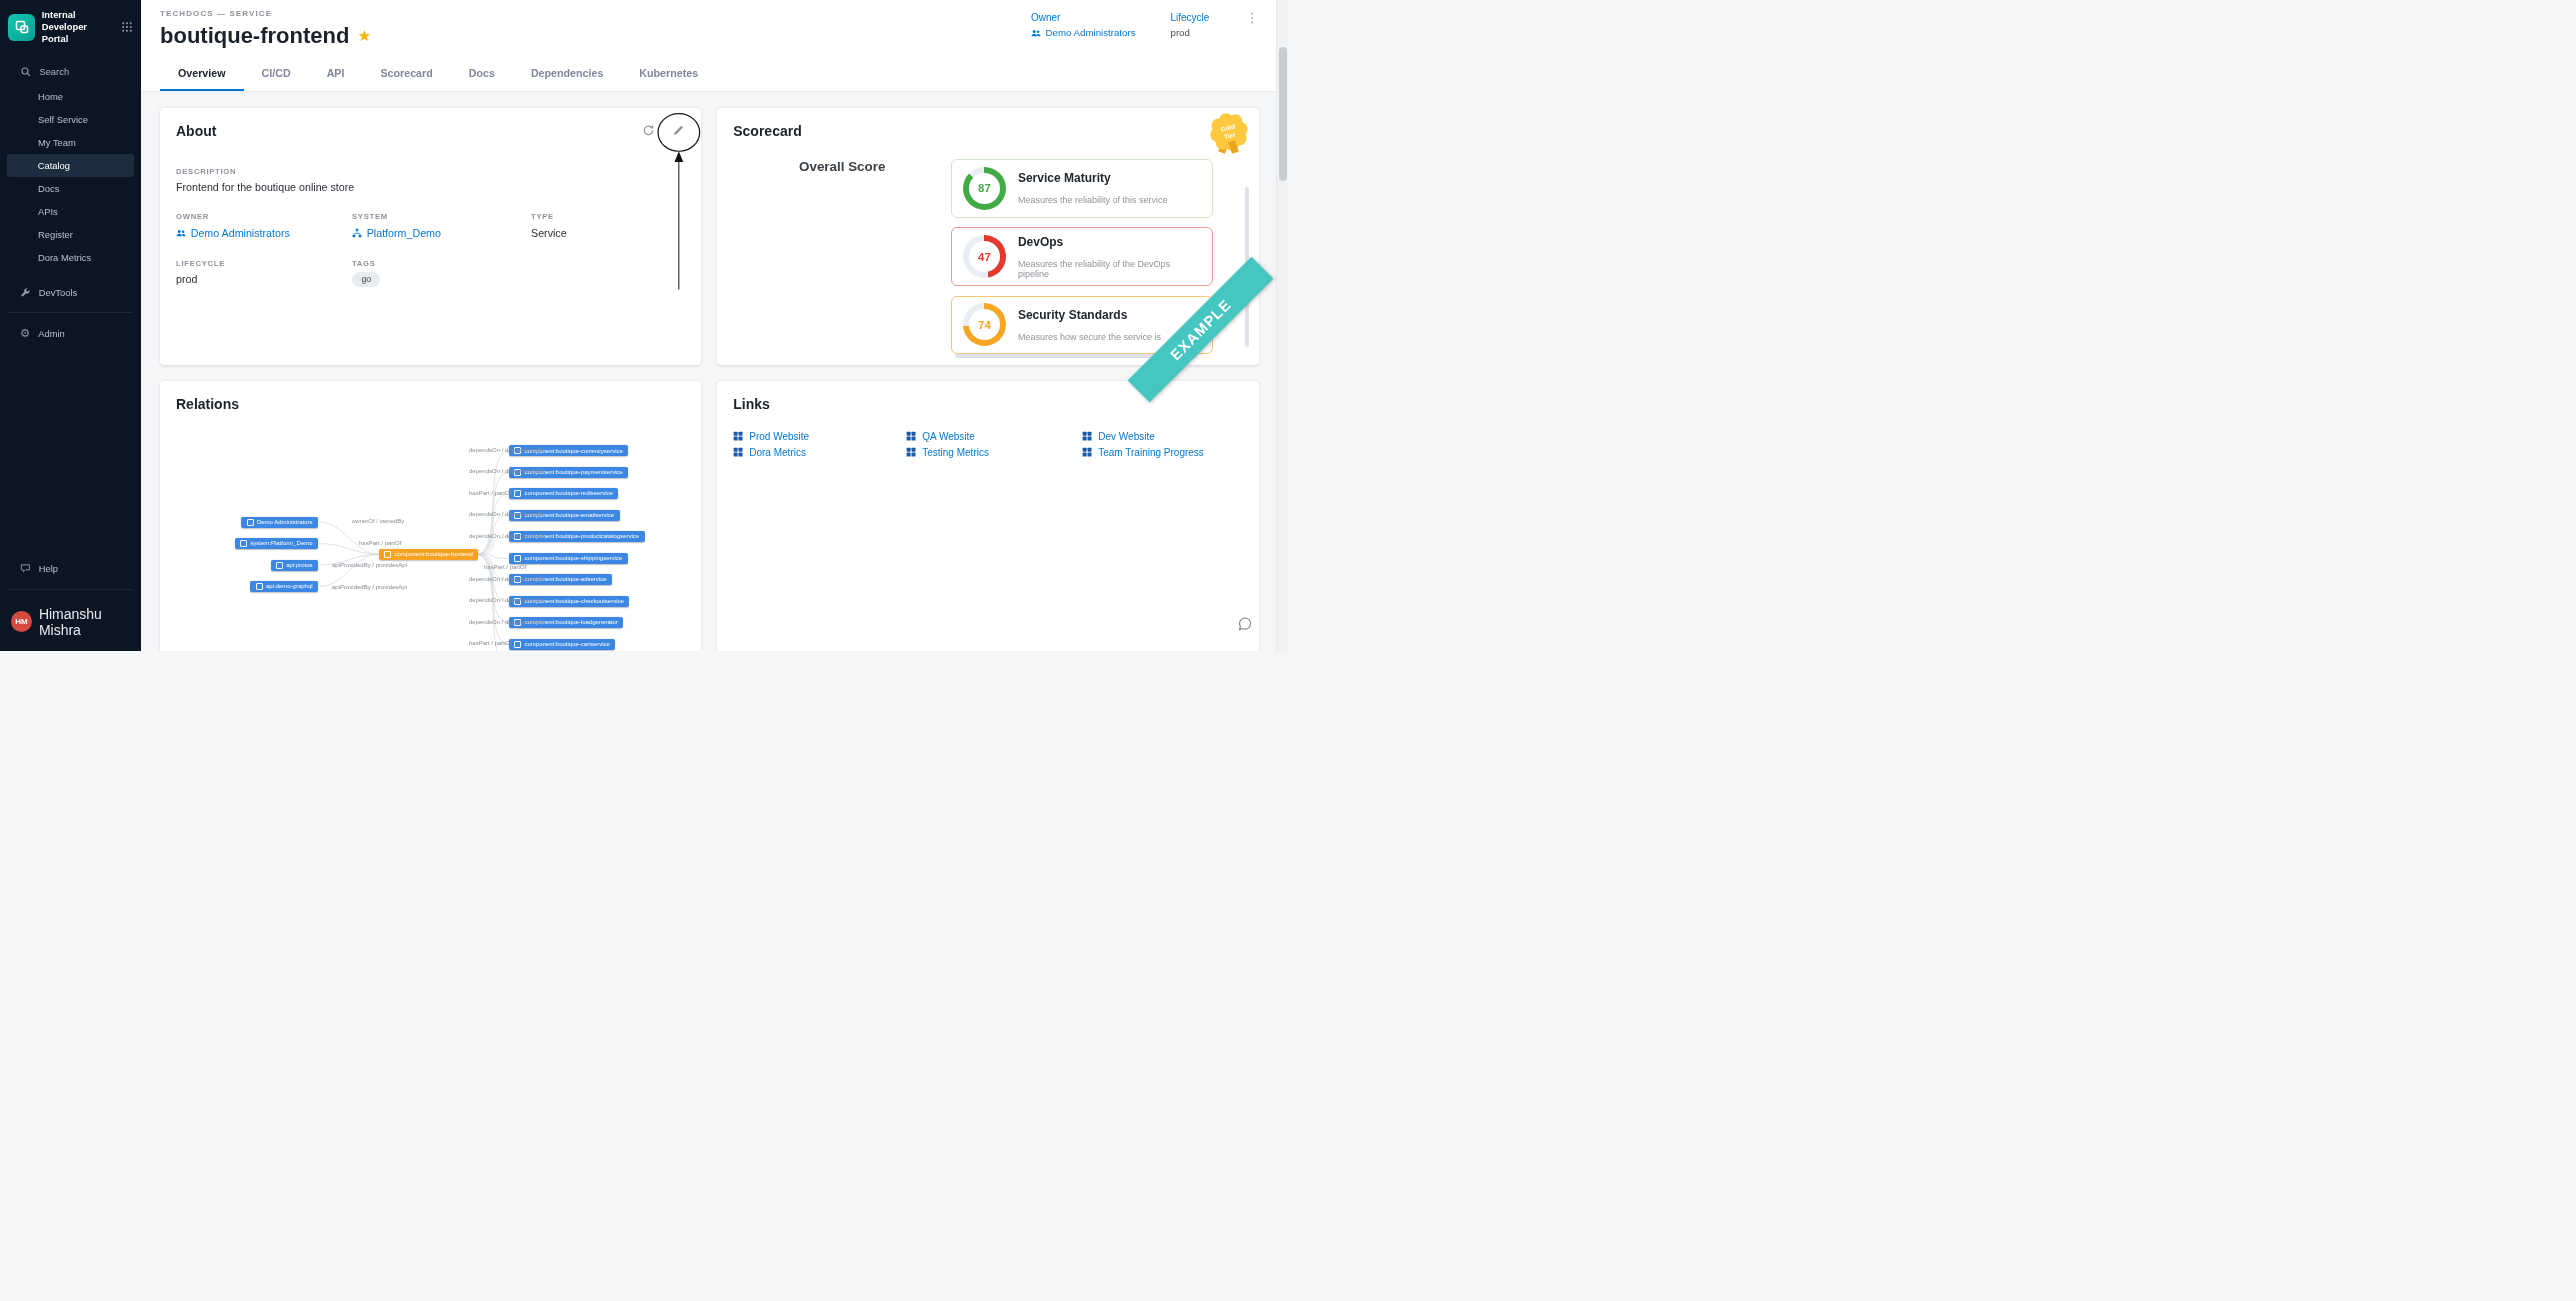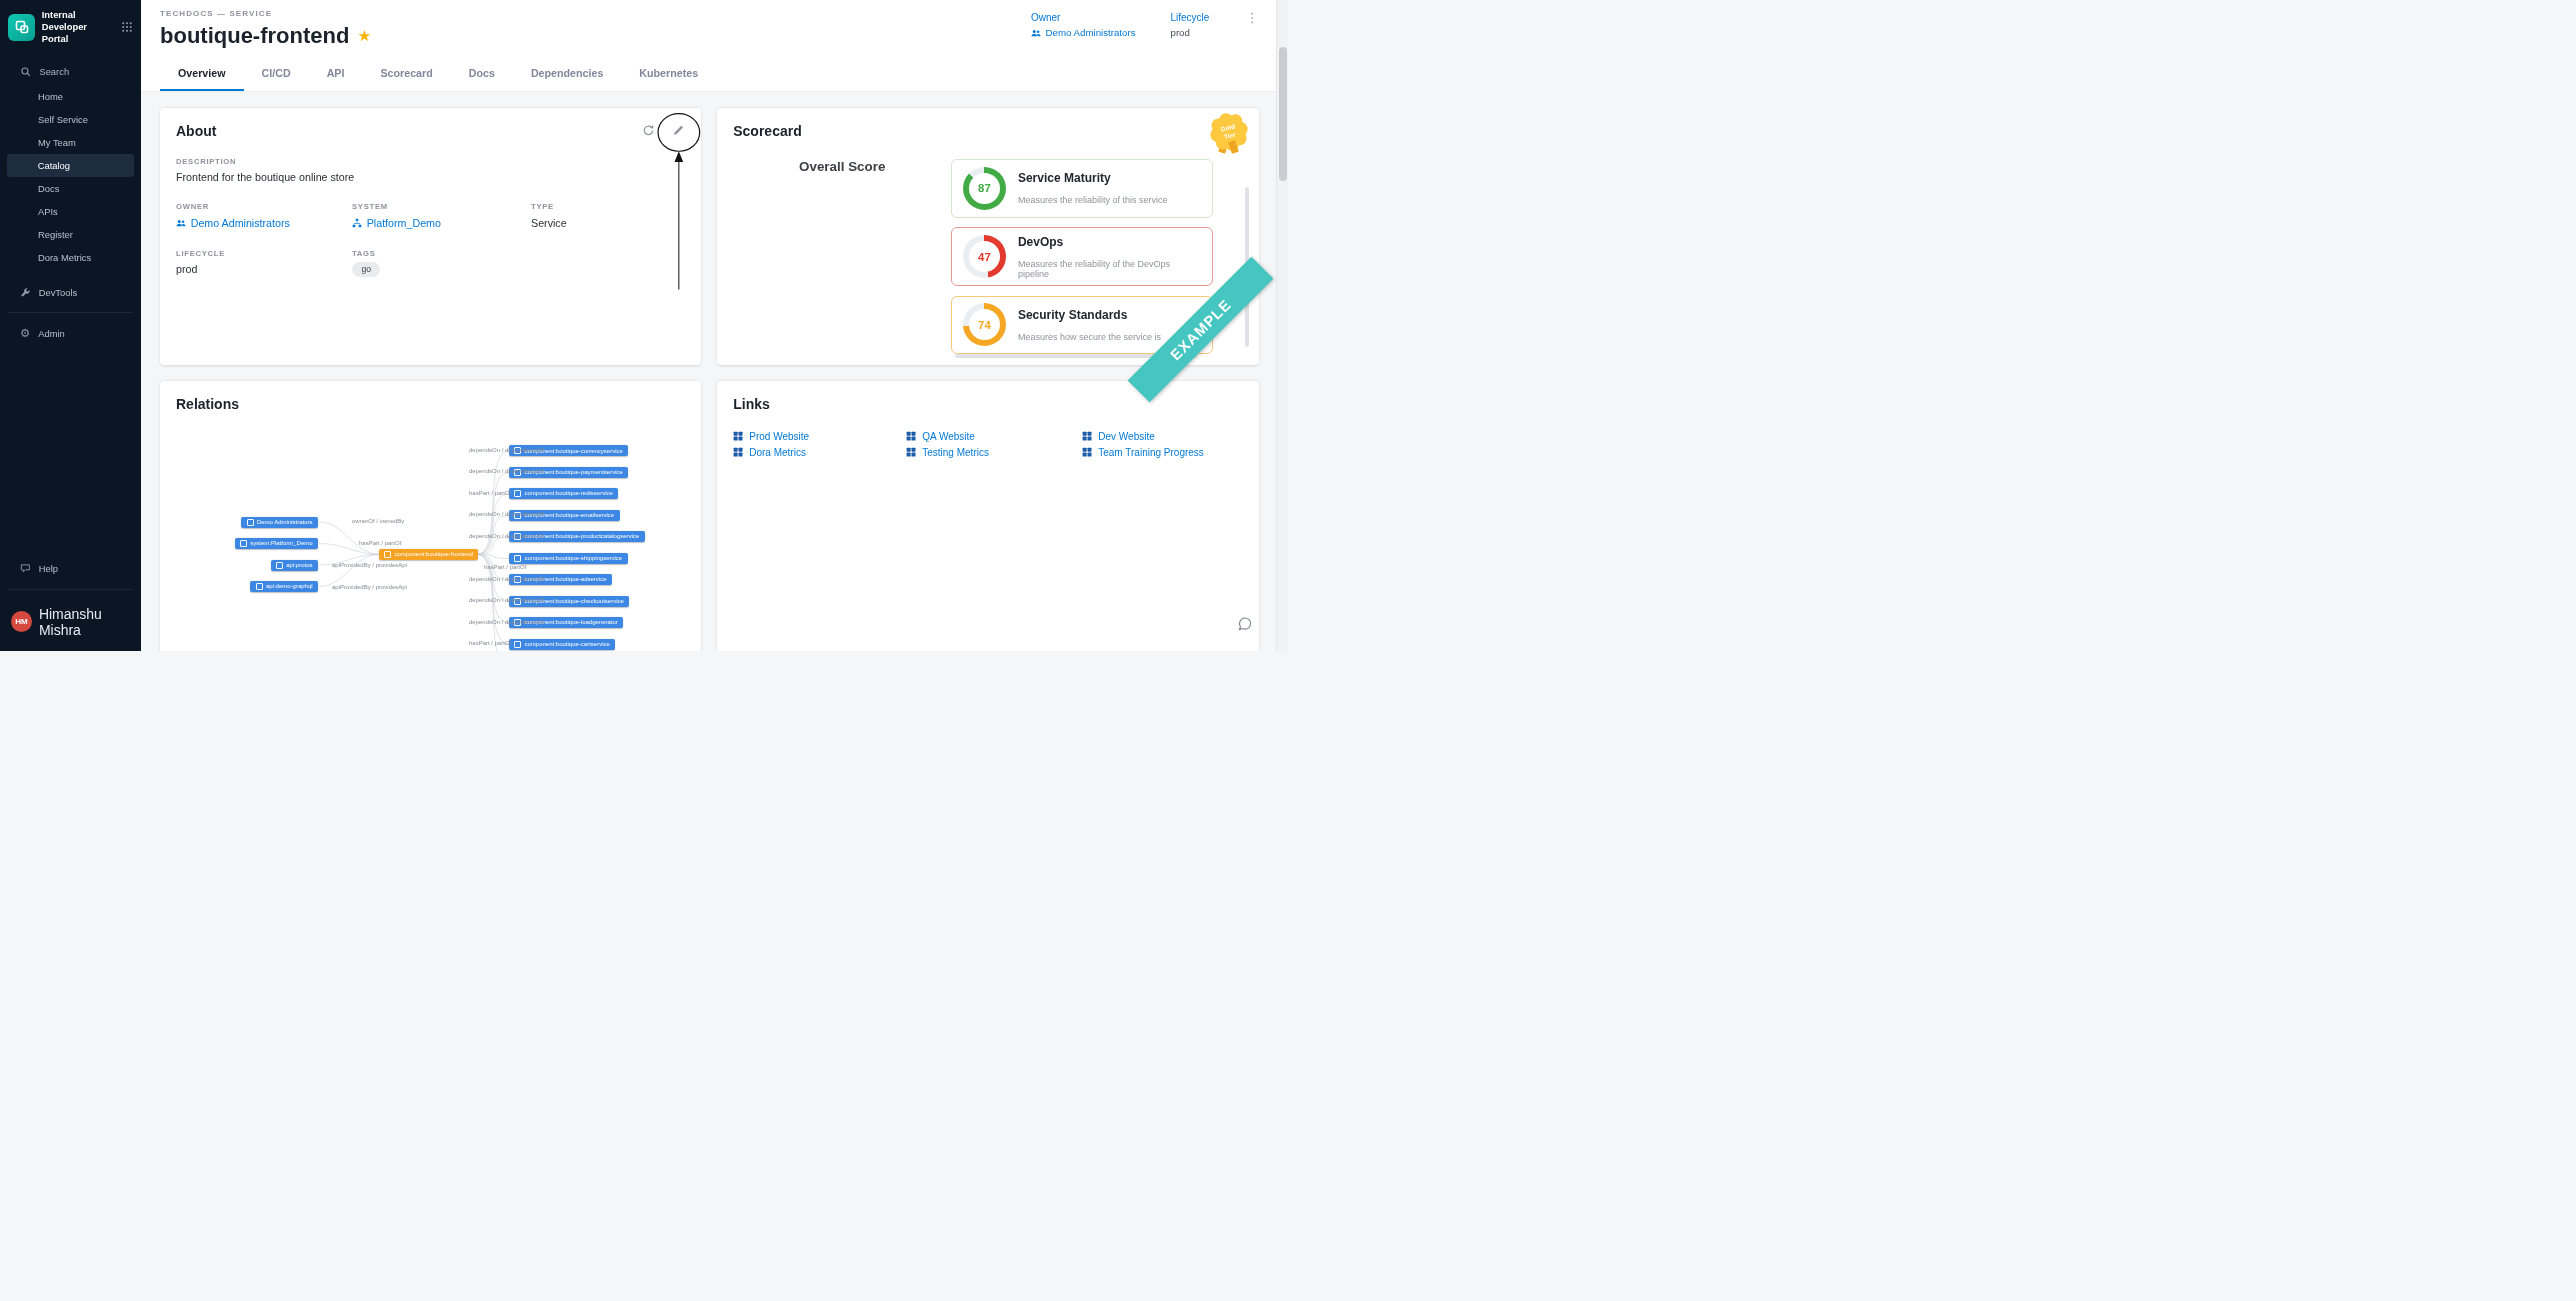--- a/index.html
+++ b/index.html
@@ -55,21 +55,21 @@
   .icon-btn{color:#8f939c;font-size:12.8px;margin-left:17.5px;cursor:pointer;line-height:1}
 
   
   .actions-row{display:flex;gap:20px;margin-top:13.4px;padding-left:2.7px}
   .action{display:flex;flex-direction:column;align-items:center;gap:4.7px;width:52px;color:#0278d5;font-size:8px;font-weight:bold;letter-spacing:0.4px;text-align:center;line-height:1.3;cursor:pointer}
   .action .ic{font-size:16px;color:#1b5aa8}
   .f-label{font-size:7.7px;color:#8f939c;letter-spacing:0.7px;font-weight:bold}
   .f-value{font-size:10.7px;color:#2b3036;margin-top:5.4px}
   .f-link{display:flex;align-items:center;gap:4.7px;color:#0278d5;cursor:pointer}
   .f-link .ic{font-size:10px}
-  .desc-block{margin-top:18px}
+  .desc-block{margin-top:28px}
   .fields-grid{display:grid;grid-template-columns:176px 179px 1fr;row-gap:20px;margin-top:19px}
   .chip{display:inline-block;background:#e9ecef;color:#3a3f45;font-size:8.7px;padding:2.7px 9.4px;border-radius:9.4px;margin-top:4px;cursor:pointer}
   .annotation{position:absolute;inset:0;pointer-events:none;z-index:6;overflow:visible}
 
   
   .sc-card{overflow:visible}
   .sc-body{display:flex;margin-top:1.3px}
   .sc-left{width:218px;display:flex;flex-direction:column;align-items:center}
   .overall-label{font-size:13.4px;font-weight:bold;color:#3c4148;margin-top:19px}
   .big-ring{width:138px;height:138px;border-radius:50%;margin-top:17.5px;

